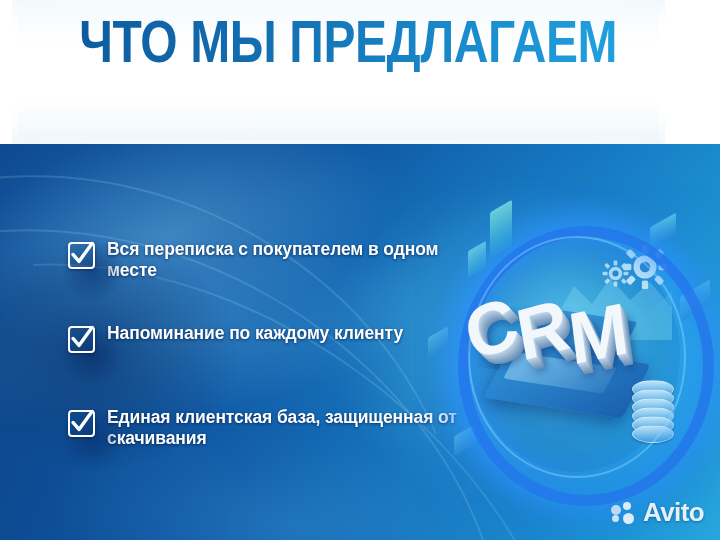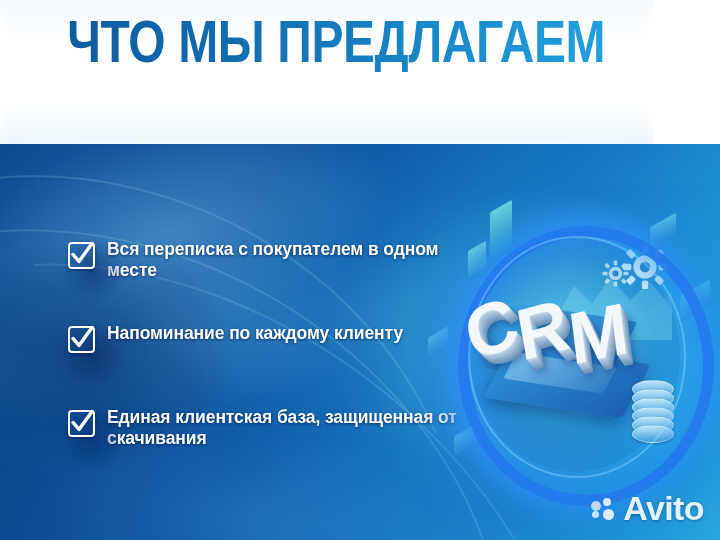--- a/index.html
+++ b/index.html
@@ -2,21 +2,21 @@
 <html lang="ru"><head>
 <meta charset="utf-8">
 <style>
   html,body{margin:0;padding:0;background:#fff;}
   body{width:720px;height:540px;overflow:hidden;
        font-family:"Liberation Sans","DejaVu Sans",sans-serif;}
 
   #banner{position:relative;width:720px;height:540px;overflow:hidden;background:#ffffff;}
 
   
-  #header{position:absolute;left:0;top:0;width:638px;height:144px;
+  #header{position:absolute;left:12px;top:0;width:638px;height:144px;
           background:linear-gradient(180deg,#eef6fb 0%,#ffffff 22%,#ffffff 72%,#eaf4fa 100%);
           overflow:hidden;padding-left:15px;}
   #header::before{content:"";position:absolute;left:0;top:0;width:100%;height:100%;
       background:
         radial-gradient(120% 70% at 50% 50%, rgba(255,255,255,1) 38%, rgba(228,243,251,0) 100%);
       pointer-events:none;}
   #header-inner{position:absolute;left:6px;top:6px;right:6px;bottom:4px;
       background:linear-gradient(180deg,#f4fafd 0%,#ffffff 30%,#ffffff 70%,#eef7fc 100%);}
   #title{position:absolute;left:0;right:0;top:50%;transform:translateY(-50%);
          text-align:center;white-space:nowrap;
@@ -126,21 +126,21 @@
       background:linear-gradient(180deg,#bfe6fb,#3f9fdc);
       border:1px solid rgba(255,255,255,.45);box-shadow:0 1px 2px rgba(3,30,80,.4);}
 
   
   .blk{position:absolute;transform:skewY(-30deg);border-radius:2px;}
 
   
   #avito{position:absolute;right:16px;bottom:12px;display:flex;align-items:center;gap:7px;opacity:.93;}
   #avito-dots{position:relative;width:25px;height:22px;flex:0 0 auto;}
   #avito-dots i{position:absolute;display:block;border-radius:50%;background:#eaf4fb;}
-  #avito-text{color:#f1f8fd;font-size:34px;font-weight:700;letter-spacing:-0.6px;
+  #avito-text{color:#f1f8fd;font-size:26px;font-weight:700;letter-spacing:-0.6px;
       font-family:"Liberation Sans","DejaVu Sans",sans-serif;
       text-shadow:0 1px 3px rgba(3,30,80,.45);}
 </style>
 </head>
 <body>
 
 <div id="banner">
 
   <div id="header">
     <div id="header-inner"></div>

